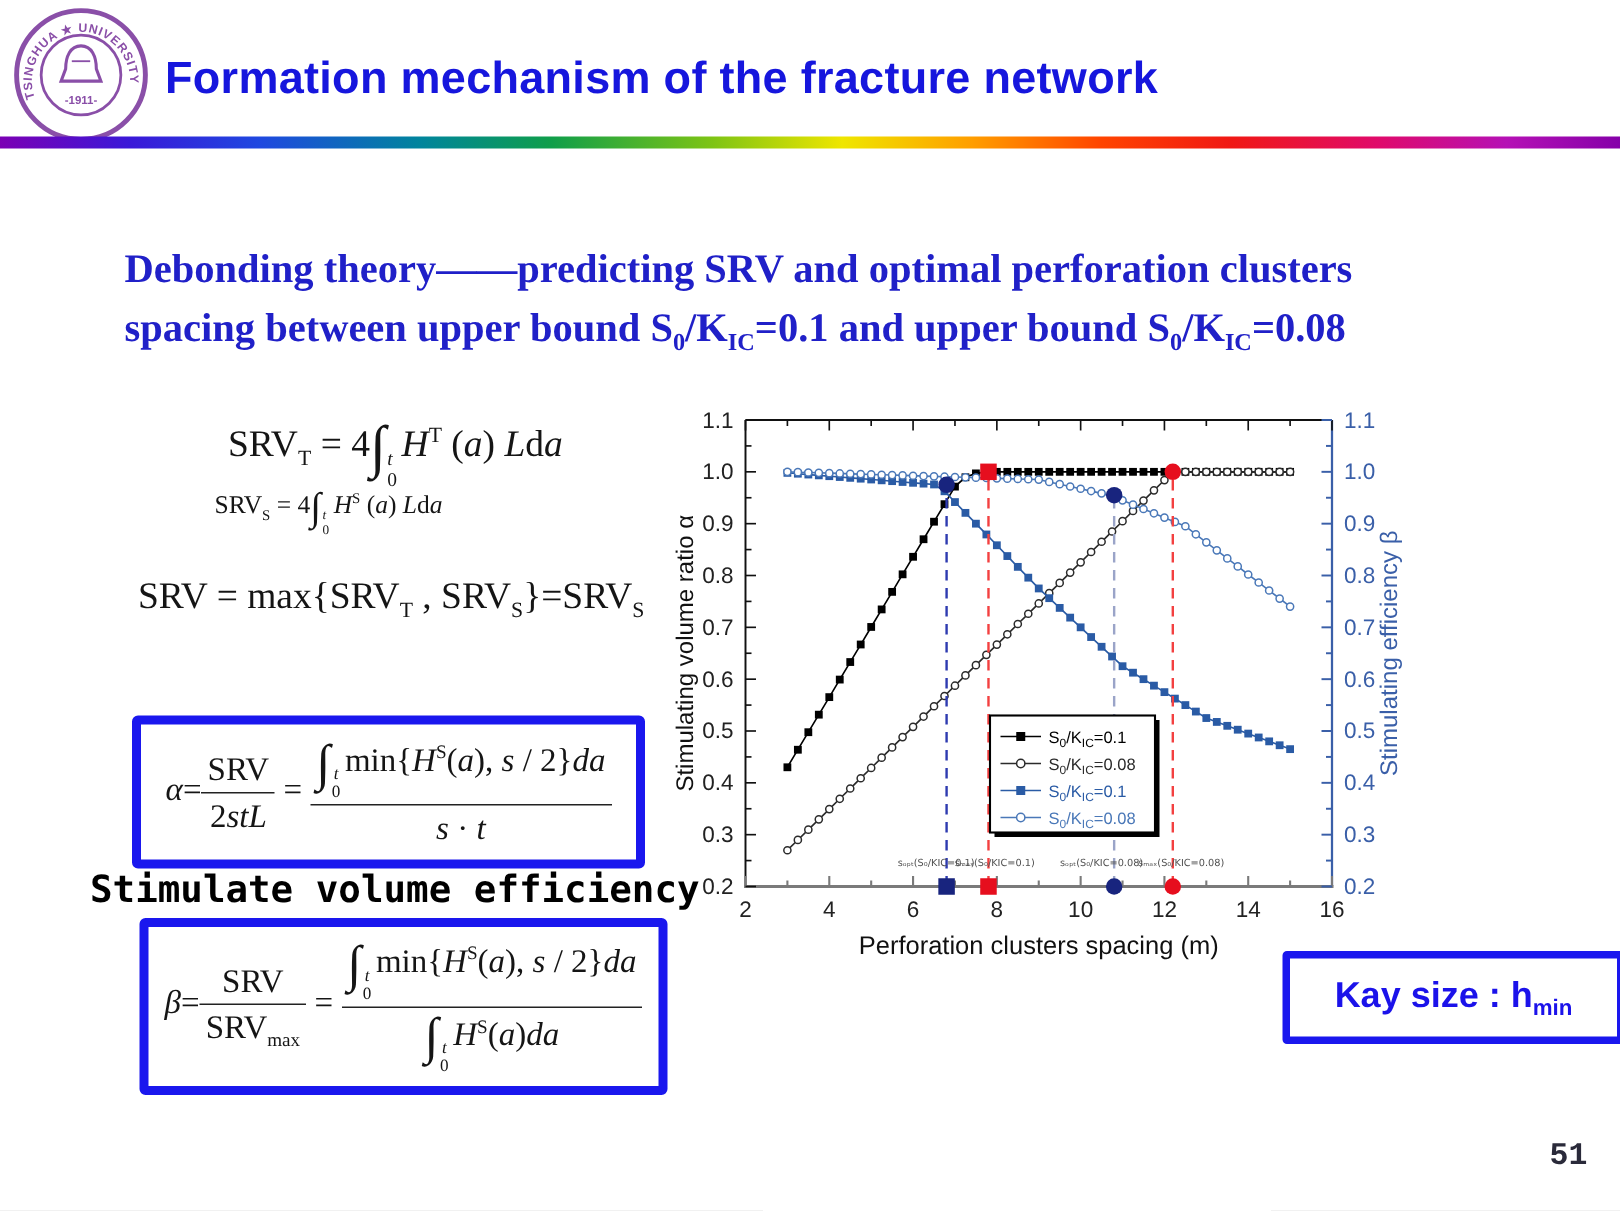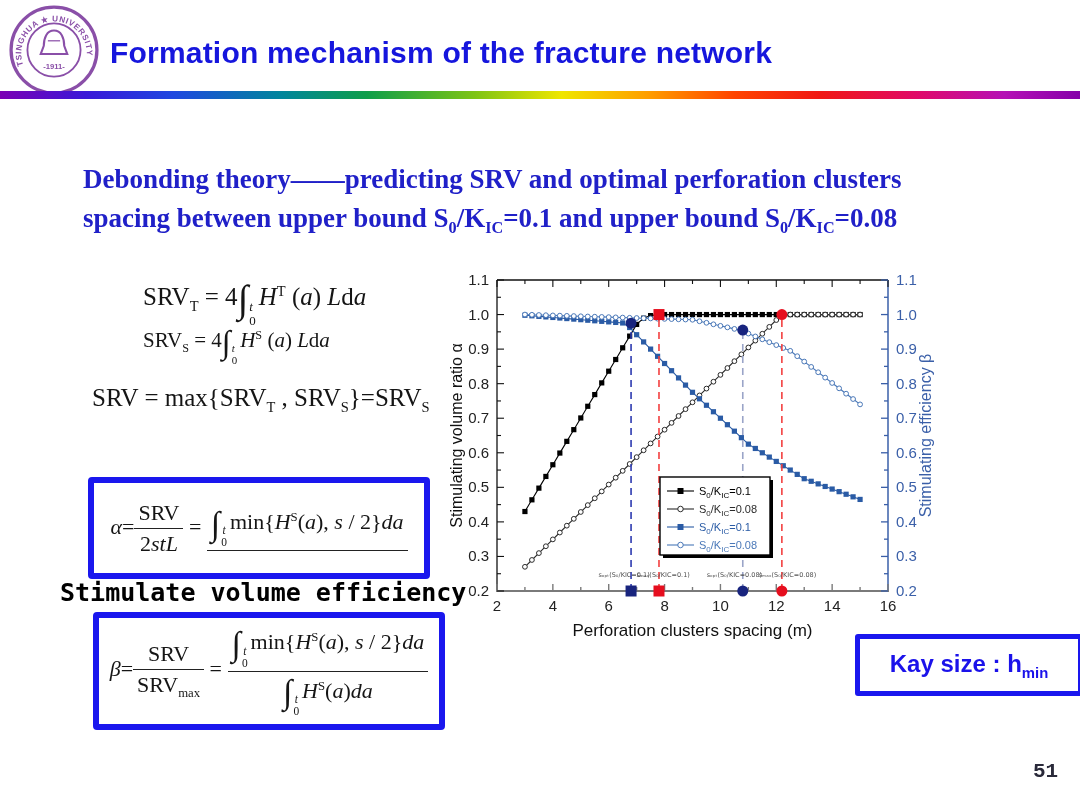--- a/index.html
+++ b/index.html
@@ -14,22 +14,22 @@
       #7ec414 44%,#efe600 52%,#ff9e00 60%,#ff4400 68%,#f01814 76%,#e00a6a 85%,#b511b5 93%,#8500a9 100%);}
   
   .subtitle{position:absolute;left:83px;top:160px;width:945px;
             font-family:"Liberation Serif",serif;font-weight:bold;font-size:27px;
             color:#2020c8;line-height:1.45;}
   .subtitle sub{font-size:.6em;}
   
   .formula{font-family:"Liberation Serif",serif;color:#151515;white-space:nowrap;}
   .formula sub,.formula sup{font-size:.58em;}
   .it{font-style:italic;}
-  .f-srvt{position:absolute;left:143px;top:276px;font-size:25px;}
-  .f-srvs{position:absolute;left:143px;top:324px;font-size:21px;}
+  .f-srvt{position:absolute;left:152px;top:276px;font-size:25px;}
+  .f-srvs{position:absolute;left:143px;top:324px;font-size:17px;}
   .f-srvmax{position:absolute;left:92px;top:384px;font-size:25px;}
   .frac{display:inline-block;vertical-align:middle;text-align:center;}
   .frac .num{display:block;padding:0 4px 2px;border-bottom:1.6px solid #222;}
   .frac .den{display:block;padding:2px 4px 0;}
   .intwrap{white-space:nowrap;}
   .isym{font-size:1.55em;vertical-align:-0.18em;}
   .il{display:inline-flex;flex-direction:column;font-size:.52em;line-height:1.05;
       vertical-align:-0.45em;margin-left:1px;margin-right:3px;}
   .ihi{font-style:italic;}
   
@@ -86,21 +86,21 @@
   <div class="formula f-srvs"><span>SRV</span><sub>S</sub><span> = 4</span><span class="intwrap"><span class="isym">∫</span><span class="il">
           <span class="ihi">t</span>
           <span class="ilo">0</span>
         </span></span><span class="it">H</span><sup>S</sup><span> (</span><span class="it">a</span><span>) </span><span class="it">L</span><span>d</span><span class="it">a</span></div>
   <div class="formula f-srvmax"><span>SRV = max{SRV</span><sub>T</sub><span> , SRV</span><sub>S</sub><span>}=SRV</span><sub>S</sub></div>
 
   <div class="bluebox box-alpha">
     <div class="formula"><span class="it">α</span><span>=</span><span class="frac"><span class="num"><span>SRV</span></span><span class="den"><span>2</span><span class="it">stL</span></span></span><span> = </span><span class="frac"><span class="num"><span class="intwrap"><span class="isym">∫</span><span class="il">
                 <span class="ihi">t</span>
                 <span class="ilo">0</span>
-              </span></span><span>min{</span><span class="it">H</span><sup>S</sup><span>(</span><span class="it">a</span><span>), </span><span class="it">s</span><span> / 2}</span><span class="it">da</span></span></span></div>
+              </span></span><span>min{</span><span class="it">H</span><sup>S</sup><span>(</span><span class="it">a</span><span>), </span><span class="it">s</span><span> / 2}</span><span class="it">da</span></span><span class="den"><span class="it">s</span><span> · </span><span class="it">t</span></span></span></div>
   </div>
 
   <div class="mono-label lbl-eff">Stimulate volume efficiency</div>
   <div class="bluebox box-beta">
     <div class="formula"><span class="it">β</span><span>=</span><span class="frac"><span class="num"><span>SRV</span></span><span class="den"><span>SRV</span><sub>max</sub></span></span><span> = </span><span class="frac"><span class="num"><span class="intwrap"><span class="isym">∫</span><span class="il">
                 <span class="ihi">t</span>
                 <span class="ilo">0</span>
               </span></span><span>min{</span><span class="it">H</span><sup>S</sup><span>(</span><span class="it">a</span><span>), </span><span class="it">s</span><span> / 2}</span><span class="it">da</span></span><span class="den"><span class="intwrap"><span class="isym">∫</span><span class="il">
                 <span class="ihi">t</span>
                 <span class="ilo">0</span>

